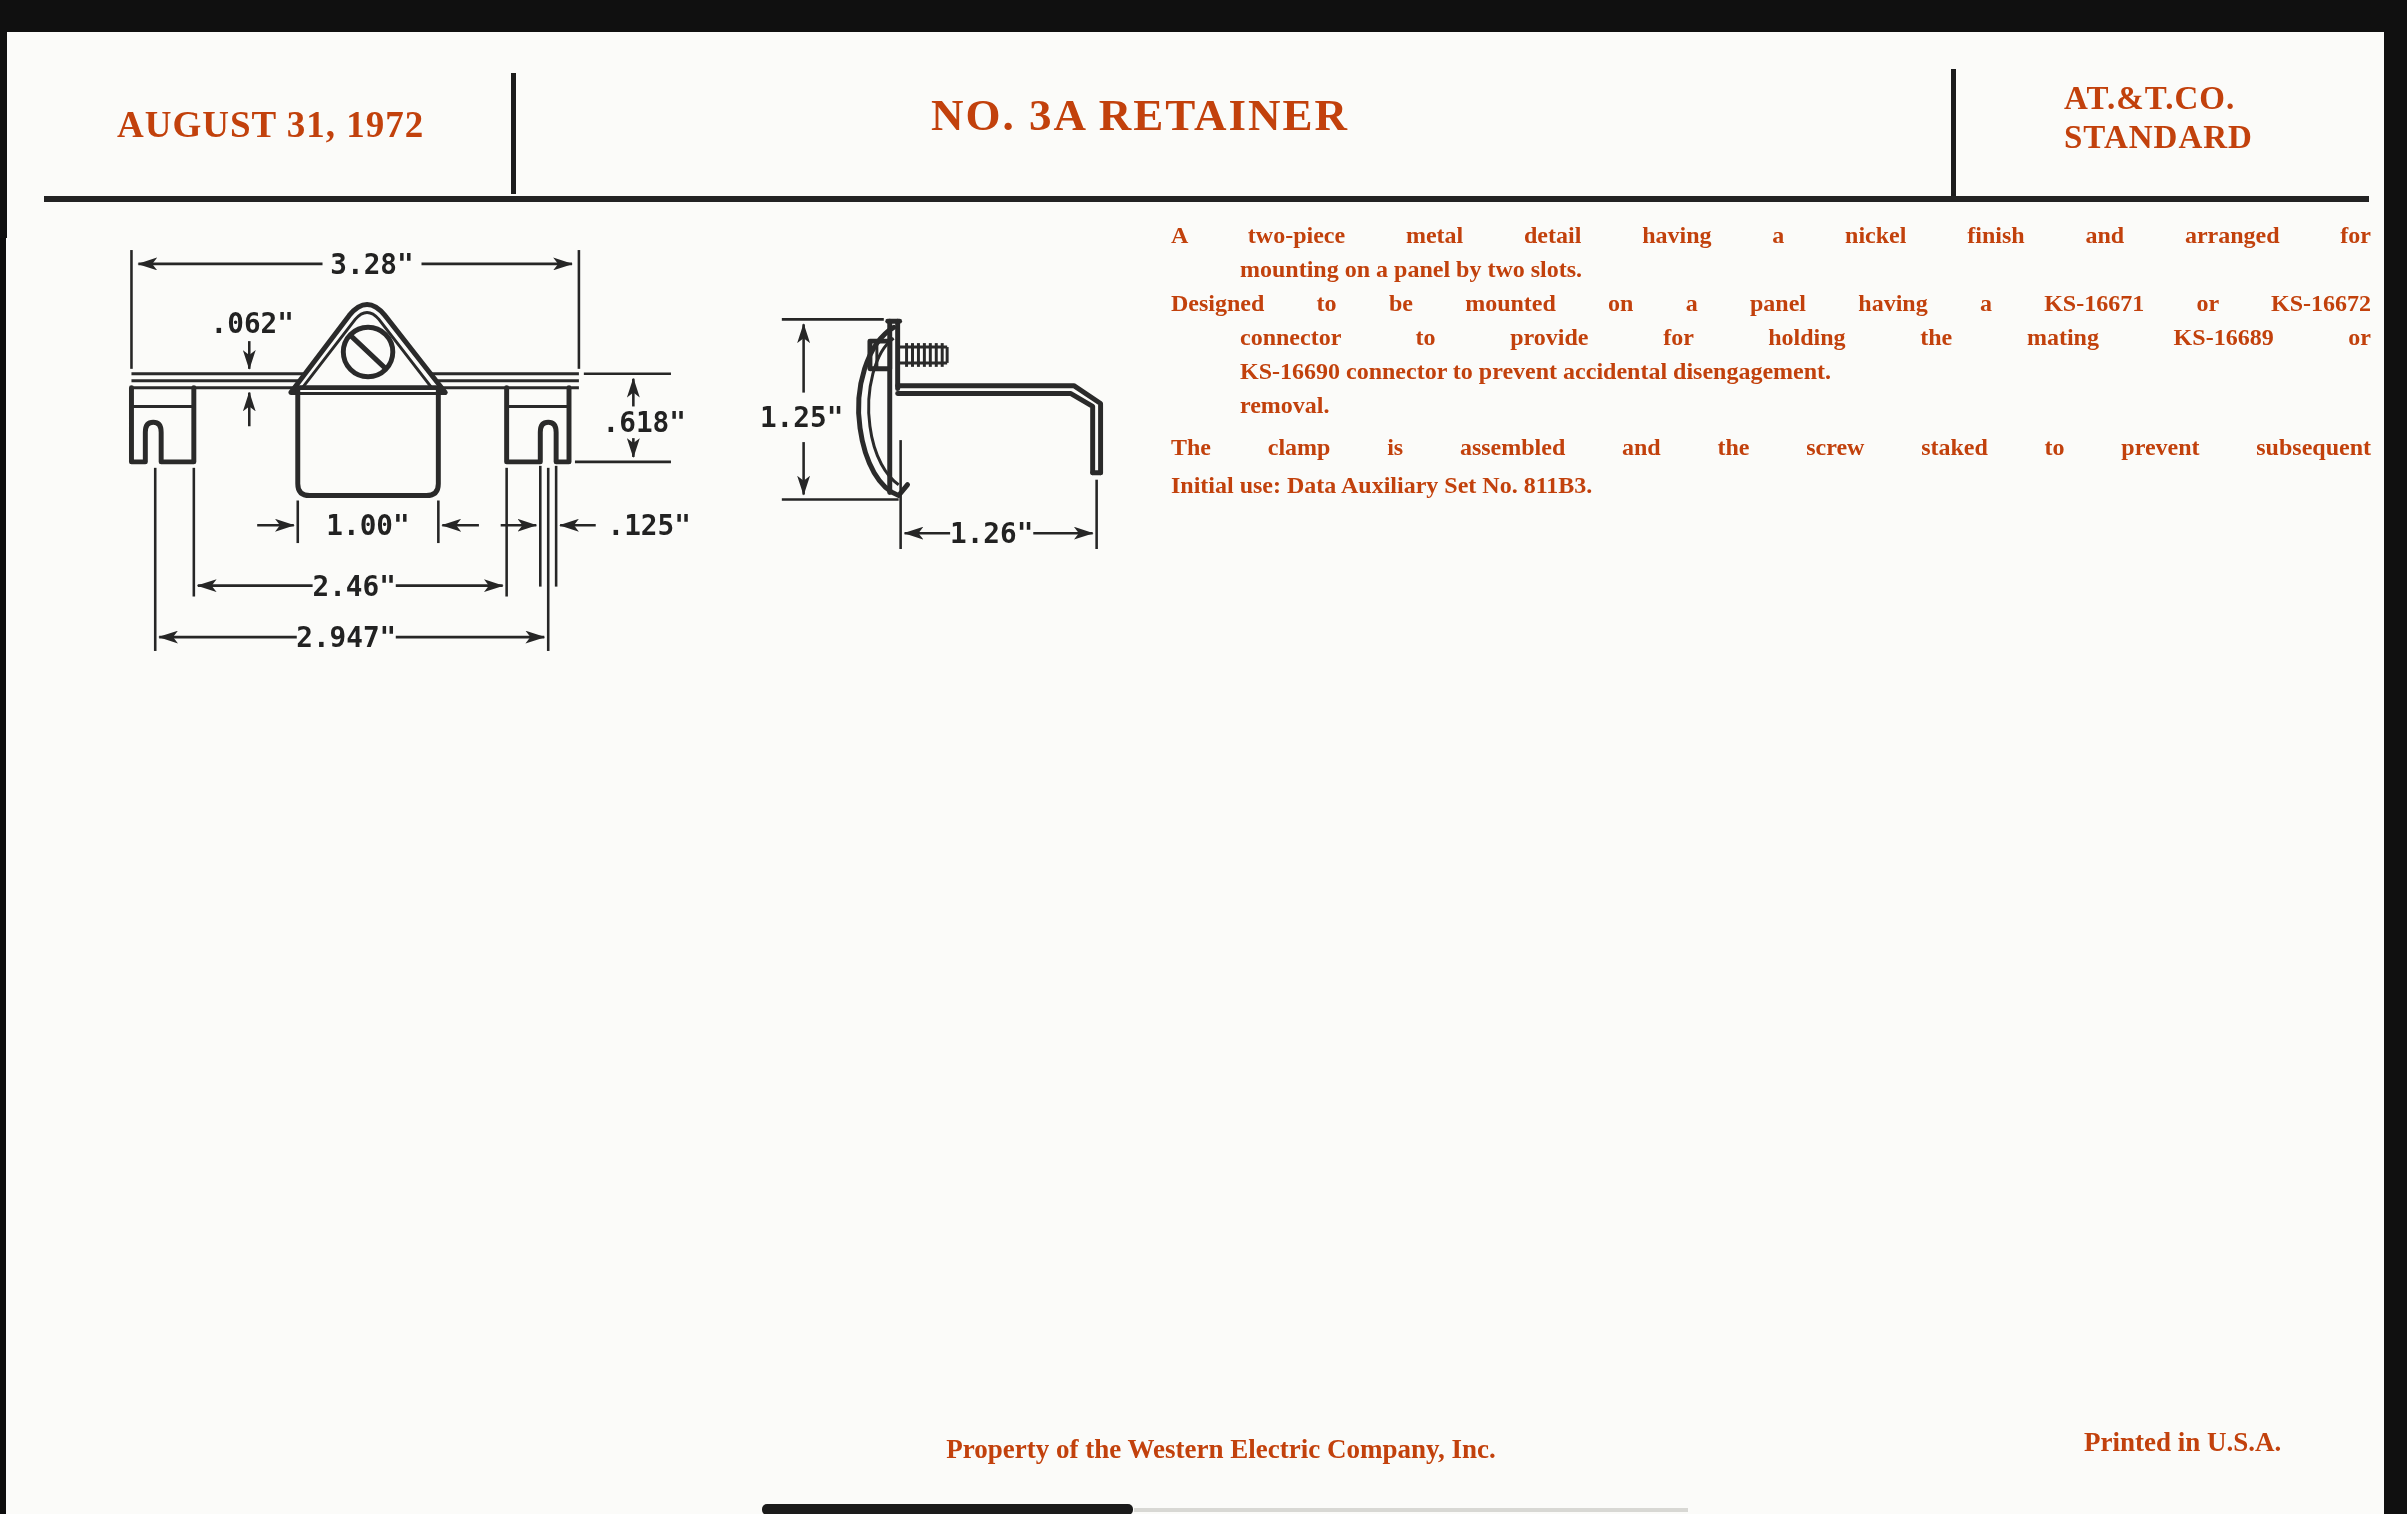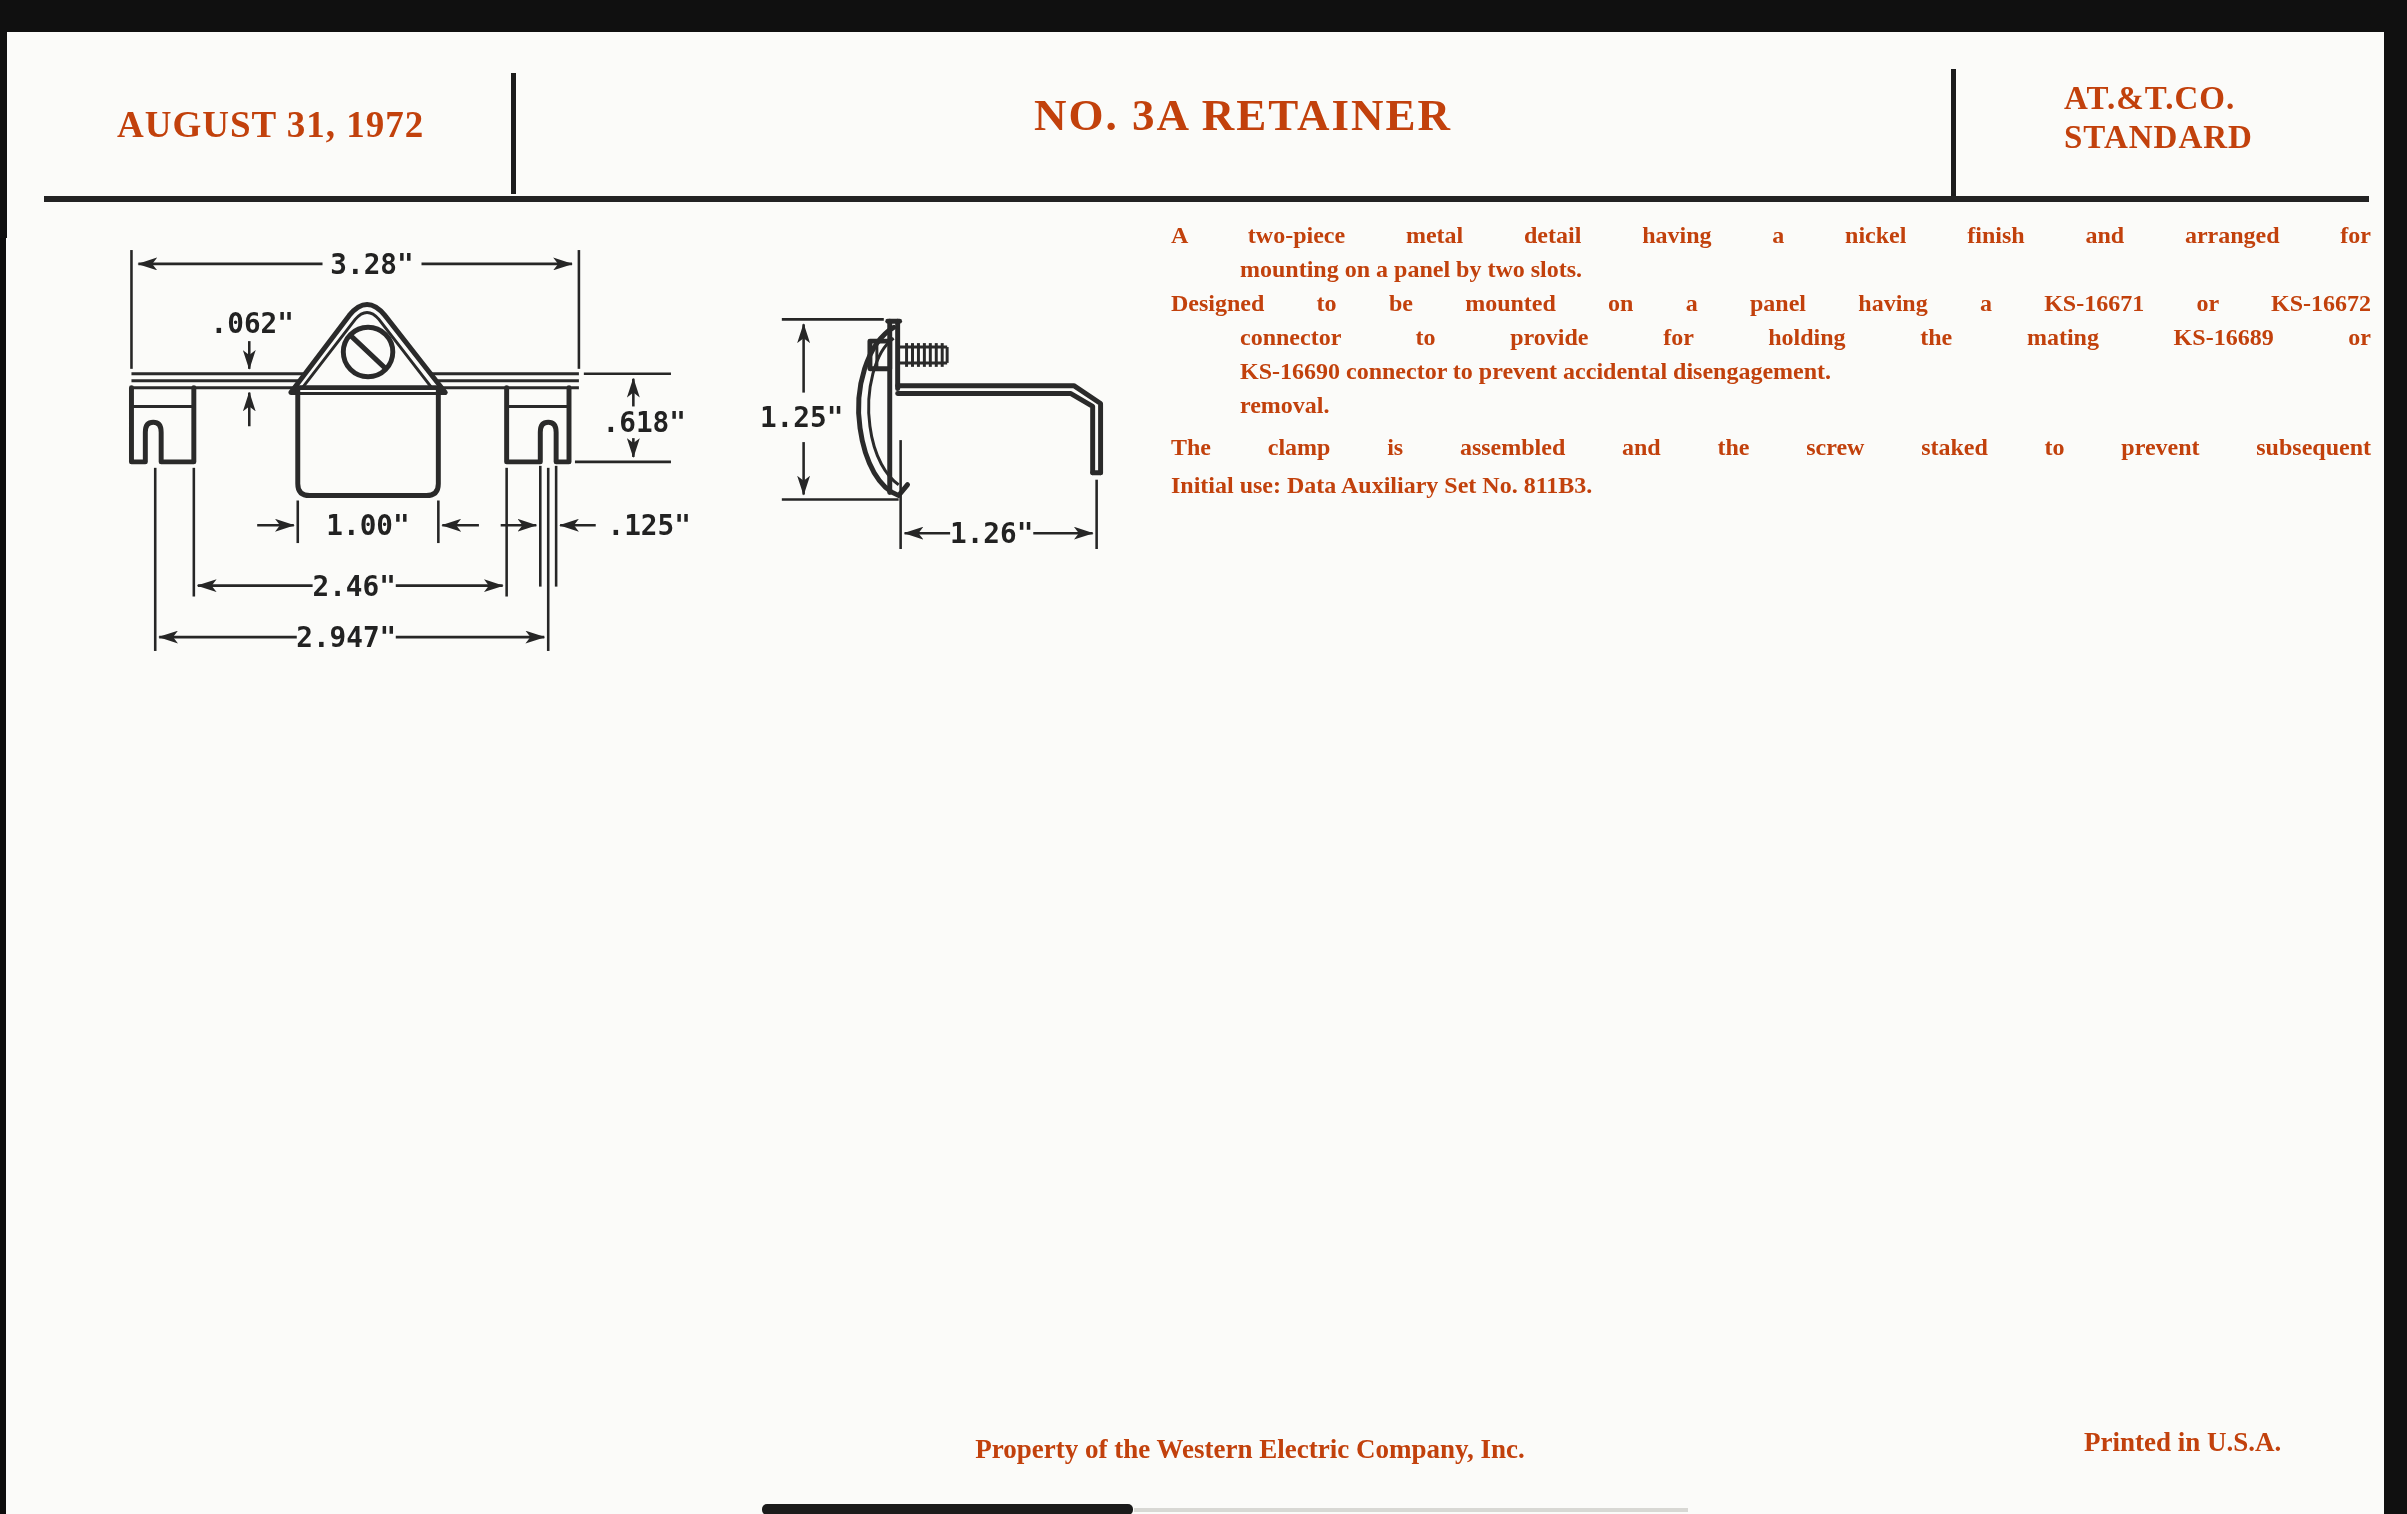--- a/index.html
+++ b/index.html
@@ -3,29 +3,29 @@
 <meta charset="utf-8">
 <style>
   html,body{margin:0;padding:0;background:#000;}
   .stage{position:relative;width:2408px;height:1515px;background:#0d0d0d;overflow:hidden;
          font-family:"Liberation Serif",serif;color:#c2410c;}
   .paper{position:absolute;left:6px;top:32px;width:2378px;height:1483px;background:#fbfbf9;}
   .bar{position:absolute;background:#101010;}
   .abs{position:absolute;}
   .hdr-date{left:117px;top:103px;font-size:37px;font-weight:bold;letter-spacing:1px;white-space:nowrap;}
   .hdr-div{position:absolute;width:5px;background:#1c1c1c;}
-  .hdr-title{left:931px;top:89px;width:624px;text-align:center;font-size:45px;font-weight:bold;letter-spacing:2px;white-space:nowrap;}
+  .hdr-title{left:931px;top:89px;width:624px;text-align:left;font-size:45px;font-weight:bold;letter-spacing:2px;white-space:nowrap;}
   .hdr-org{left:2064px;top:79px;width:228px;text-align:left;font-size:33px;font-weight:bold;line-height:39px;letter-spacing:1px;}
   .hdr-rule{left:44px;top:196px;width:2325px;height:6px;background:#232323;}
   .desc{left:1171px;top:218px;width:1200px;font-size:24px;font-weight:bold;}
   .dline{line-height:34px;white-space:normal;}
   .dline.just{text-align:justify;text-align-last:justify;}
   .dline.ind{padding-left:69px;}
   .gap12{} .gap8{margin-top:8px;} .gap4{margin-top:4px;}
-  .foot-left{left:953px;top:1434px;width:594px;text-align:center;font-size:27px;font-weight:bold;white-space:nowrap;}
+  .foot-left{left:924px;top:1434px;width:594px;text-align:center;font-size:27px;font-weight:bold;white-space:nowrap;}
   .foot-right{left:2084px;top:1427px;font-size:27px;font-weight:bold;white-space:nowrap;}
   .smudge{left:762px;top:1504px;width:371px;height:11px;background:#1b1b1b;border-radius:5px;}
   .faintline{left:1134px;top:1508px;width:554px;height:4px;background:#d8d8d4;}
   svg .part{stroke:#2a2a2a;fill:none;stroke-width:5;stroke-linejoin:round;stroke-linecap:round;}
   svg .partfill{stroke:#2a2a2a;fill:#fbfbf9;stroke-width:5;stroke-linejoin:round;}
   svg .thin{stroke:#2a2a2a;fill:none;stroke-width:3;}
   svg .dim{stroke:#262626;fill:none;stroke-width:2.6;}
   svg text{font-family:"DejaVu Sans Mono",monospace;font-size:28px;font-weight:bold;fill:#222;text-anchor:middle;}
 </style>
 </head>

